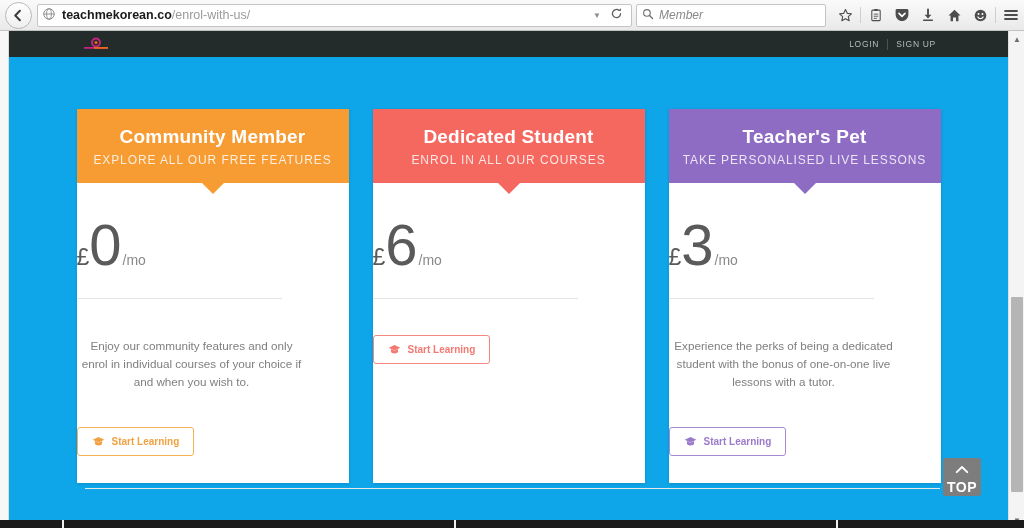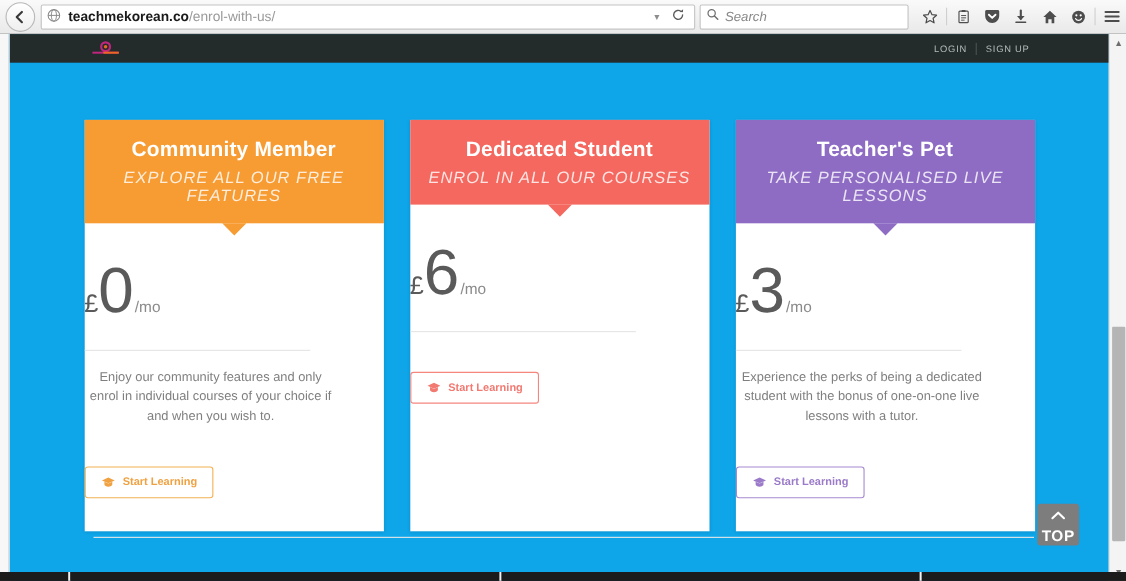--- a/index.html
+++ b/index.html
@@ -114,38 +114,38 @@
     transform: translateX(-50%);
     width: 0; height: 0;
     border-left: 11px solid transparent;
     border-right: 11px solid transparent;
   }
   .card-title {
     font-size: 19px; font-weight: bold; color: #ffffff;
     letter-spacing: 0.2px; line-height: 1.1;
   }
   .card-subtitle {
-    font-size: 15px; color: rgba(255,255,255,0.82);
-    letter-spacing: 0.9px; margin-top: 5px; font-style: italic;
+    font-size: 12px; color: rgba(255,255,255,0.82);
+    letter-spacing: 0.9px; margin-top: 5px;
   }
   .price-block {
     margin-top: 34px; display: flex; align-items: baseline;
     justify-content: center; color: #5a5a5a;
   }
   .price-currency { font-size: 23px; font-weight: 300; }
   .price-amount {
     font-size: 58px; font-weight: 300; line-height: 0.95;
     letter-spacing: -1px;
   }
   .price-period { font-size: 14px; color: #8a8a8a; margin-left: 2px; font-weight: 400; }
   .card-divider {
     width: 205px; height: 1px; background: #e4e4e4; margin-top: 26px;
   }
   .card-desc {
-    width: 230px; margin-top: 15px;
+    width: 230px; margin-top: 38px;
     font-size: 11.7px; line-height: 1.55;
     color: #7f7f7f; text-align: center;
   }
   .cta-button {
     margin-top: 36px; padding: 8px 14px;
     border: 1px solid; border-radius: 3px;
     background: transparent;
     display: flex; align-items: center; gap: 7px;
     font-size: 10px;
     font-weight: bold;
@@ -228,21 +228,21 @@
     </span>
   </div>
 
   <div id="searchbar">
     <span>
       <svg width="12" height="12" viewBox="0 0 16 16">
         <circle cx="6.6" cy="6.6" r="4.4" fill="none" stroke="#6f6f6f" stroke-width="1.5"></circle>
         <line x1="10" y1="10" x2="14" y2="14" stroke="#6f6f6f" stroke-width="1.8" stroke-linecap="round"></line>
       </svg>
     </span>
-    <span id="search-placeholder">Search</span>
+    <span id="search-placeholder">Member</span>
   </div>
 
   <div id="toolbar-icons">
     <div class="tb-icon">
       <svg width="15" height="15" viewBox="0 0 16 16">
         <path d="M8 1.6 L9.9 5.7 L14.3 6.2 L11 9.2 L11.9 13.6 L8 11.4 L4.1 13.6 L5 9.2 L1.7 6.2 L6.1 5.7 Z" fill="none" stroke="#4d4d4d" stroke-width="1.2" stroke-linejoin="round"></path>
       </svg>
     </div>
     <div class="tb-sep"></div>
     <div class="tb-icon">

